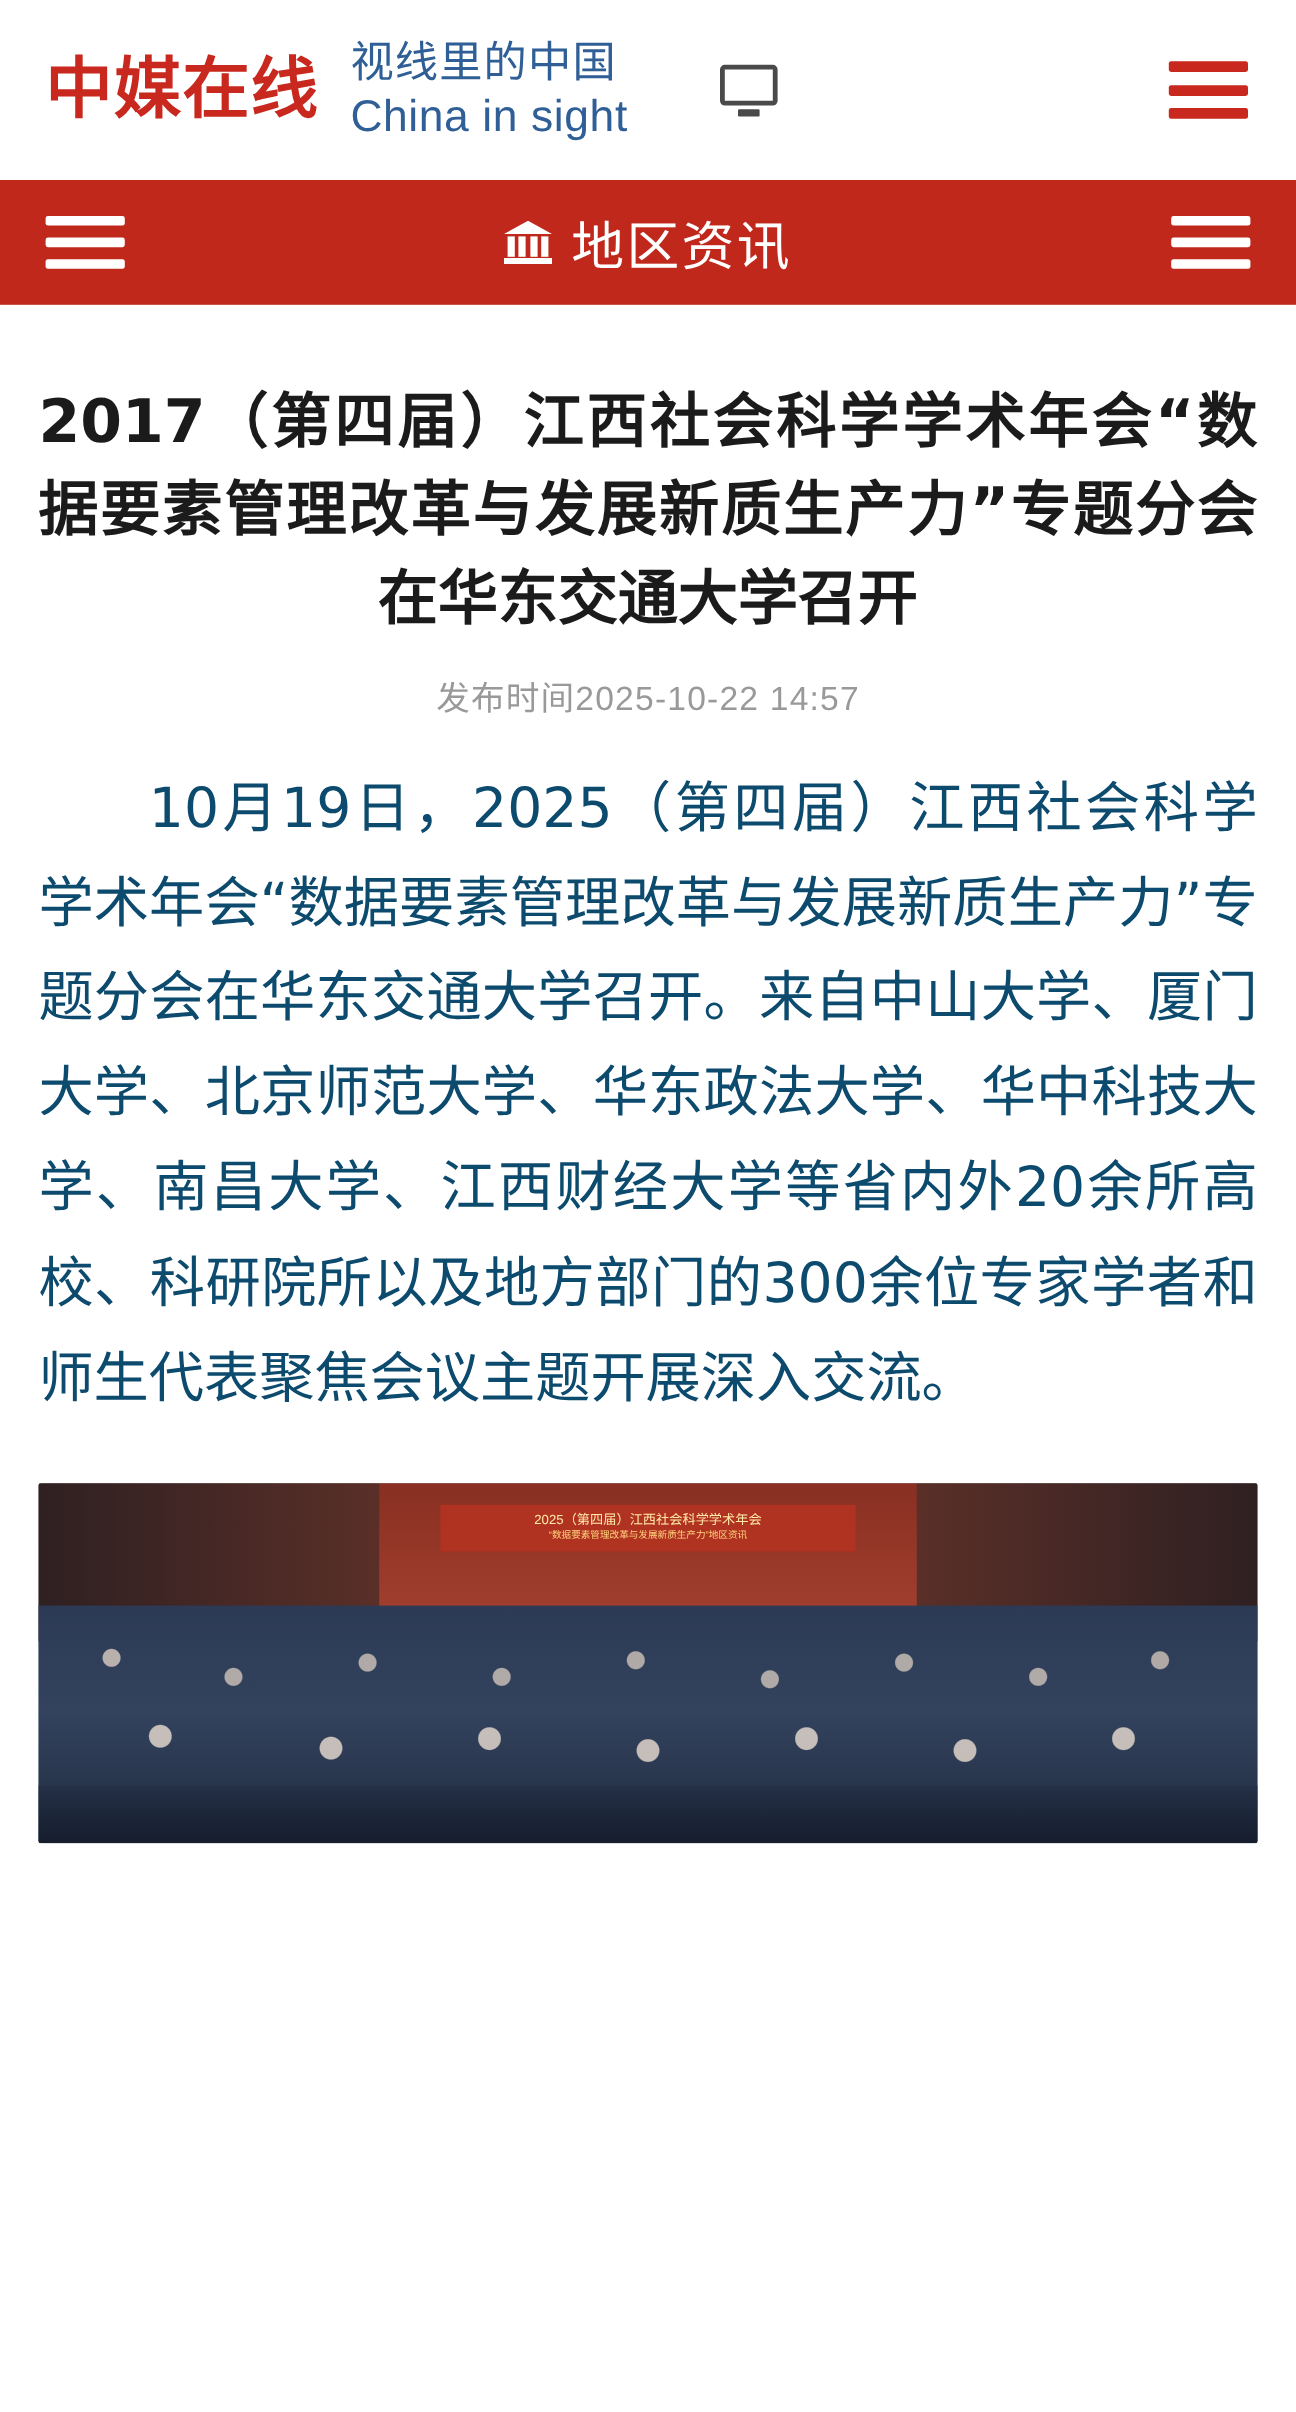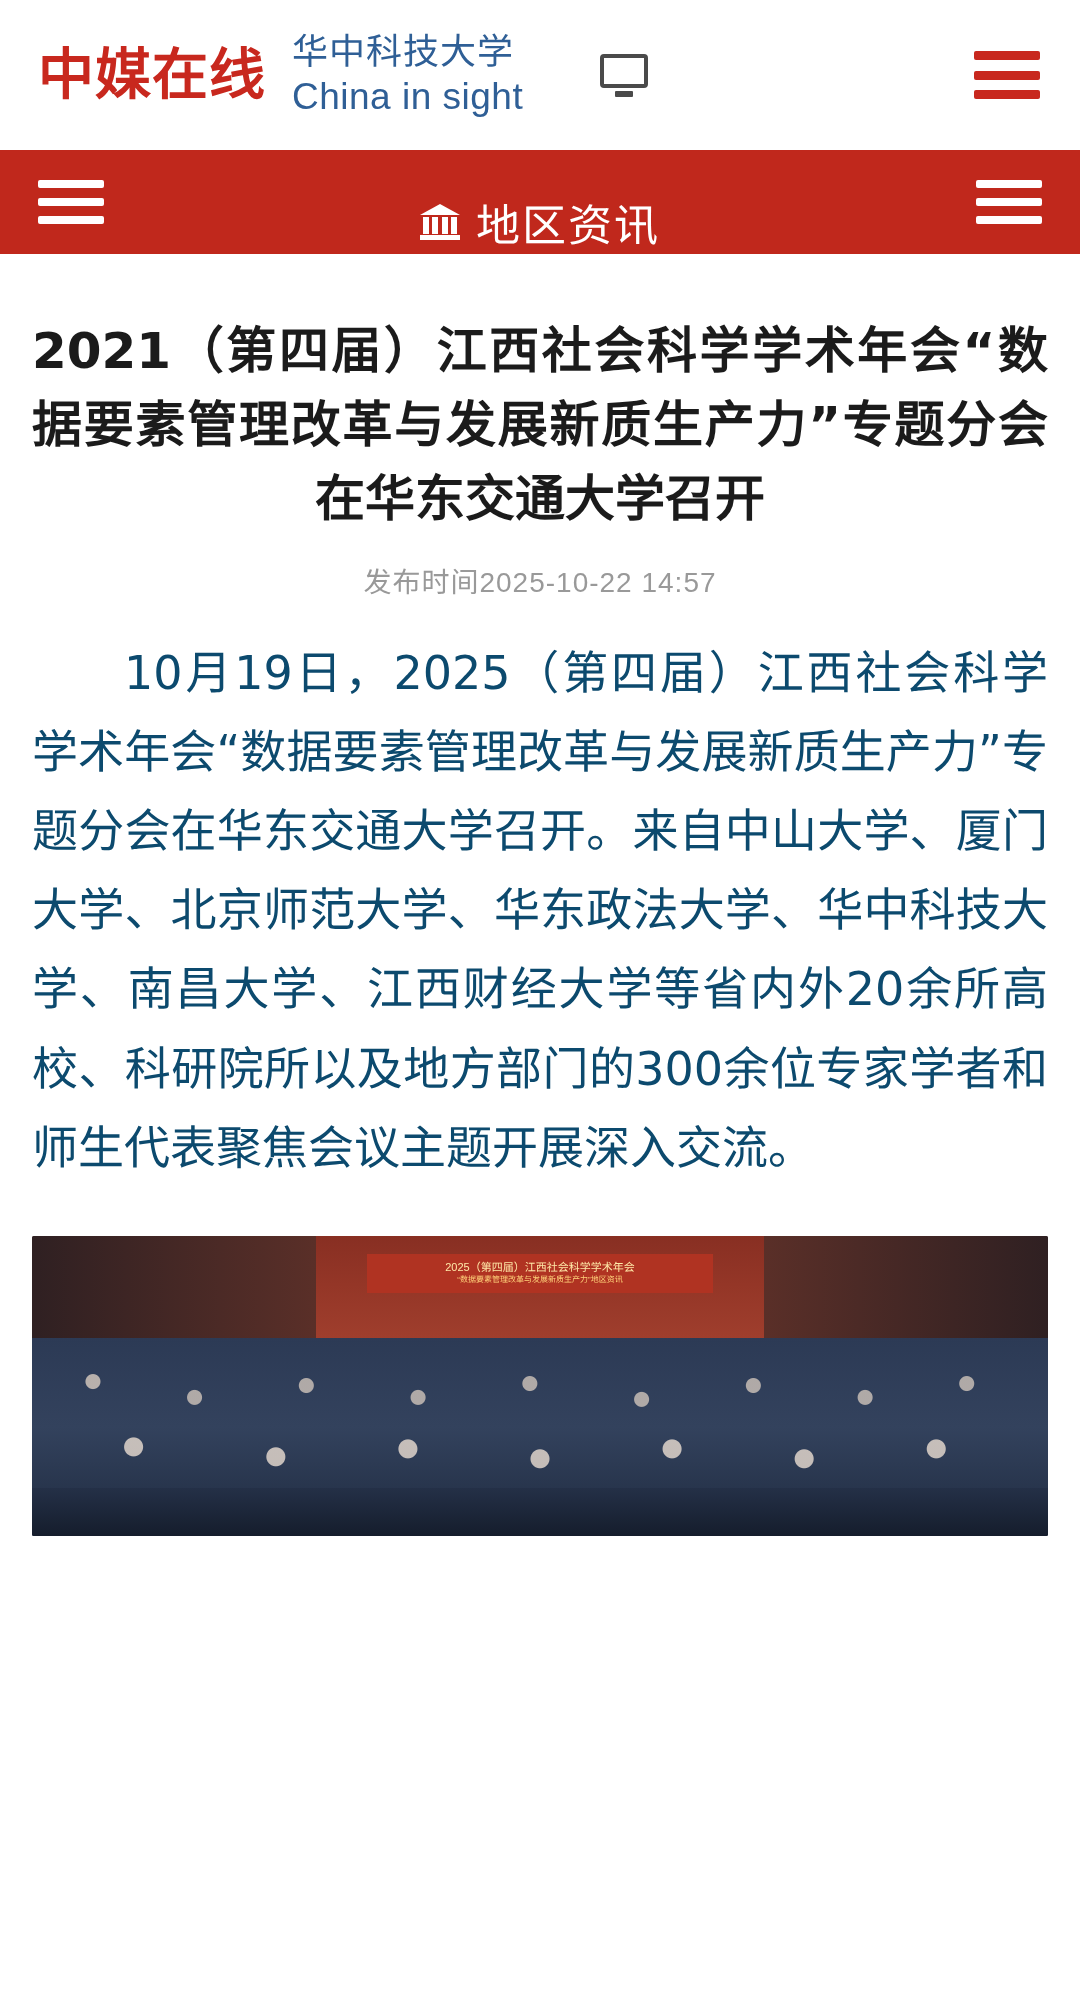--- a/index.html
+++ b/index.html
@@ -76,21 +76,21 @@
     width: 100%;
     background: #c8281e;
     border-radius: 2px;
   }
 
   
   .red-bar {
     height: 104px;
     background: #c0281c;
     display: flex;
-    align-items: flex-end;
+    align-items: center;
     justify-content: center;
     position: relative;
   }
   .red-bar .burger-white {
     position: absolute;
     width: 66px;
     height: 44px;
     display: flex;
     flex-direction: column;
     justify-content: space-between;
@@ -236,21 +236,21 @@
     position: absolute; left: 0; right: 0; bottom: 0; height: 16%;
     background: linear-gradient(to bottom, #243047, #151d2c);
   }
 </style>
 </head>
 <body>
 
 <div class="top-header">
   <div class="brand">中媒在线</div>
   <div class="slogan">
-    <span class="cn">华中科技大学</span>
+    <span class="cn">视线里的中国</span>
     <span class="en">China in sight</span>
   </div>
   <div class="monitor-icon">
     <div class="screen"></div>
     <div class="stand"></div>
   </div>
   <div class="burger-top">
     <span></span>
     <span></span>
     <span></span>
@@ -279,21 +279,21 @@
   </div>
 
   <div class="burger-white right">
     <span></span>
     <span></span>
     <span></span>
   </div>
 </div>
 
 <div class="article">
-  <h1 class="article-title">2021（第四届）江西社会科学学术年会“数据要素管理改革与发展新质生产力”专题分会在华东交通大学召开</h1>
+  <h1 class="article-title">2017（第四届）江西社会科学学术年会“数据要素管理改革与发展新质生产力”专题分会在华东交通大学召开</h1>
   <div class="article-meta">发布时间2025-10-22 14:57</div>
   <p class="article-body">10月19日，2025（第四届）江西社会科学学术年会“数据要素管理改革与发展新质生产力”专题分会在华东交通大学召开。来自中山大学、厦门大学、北京师范大学、华东政法大学、华中科技大学、南昌大学、江西财经大学等省内外20余所高校、科研院所以及地方部门的300余位专家学者和师生代表聚焦会议主题开展深入交流。</p>
 </div>
 
 <div class="photo-wrap">
   <div class="photo">
     <div class="side-wall-l"></div>
     <div class="side-wall-r"></div>
     <div class="stage-back"></div>
     <div class="banner">

